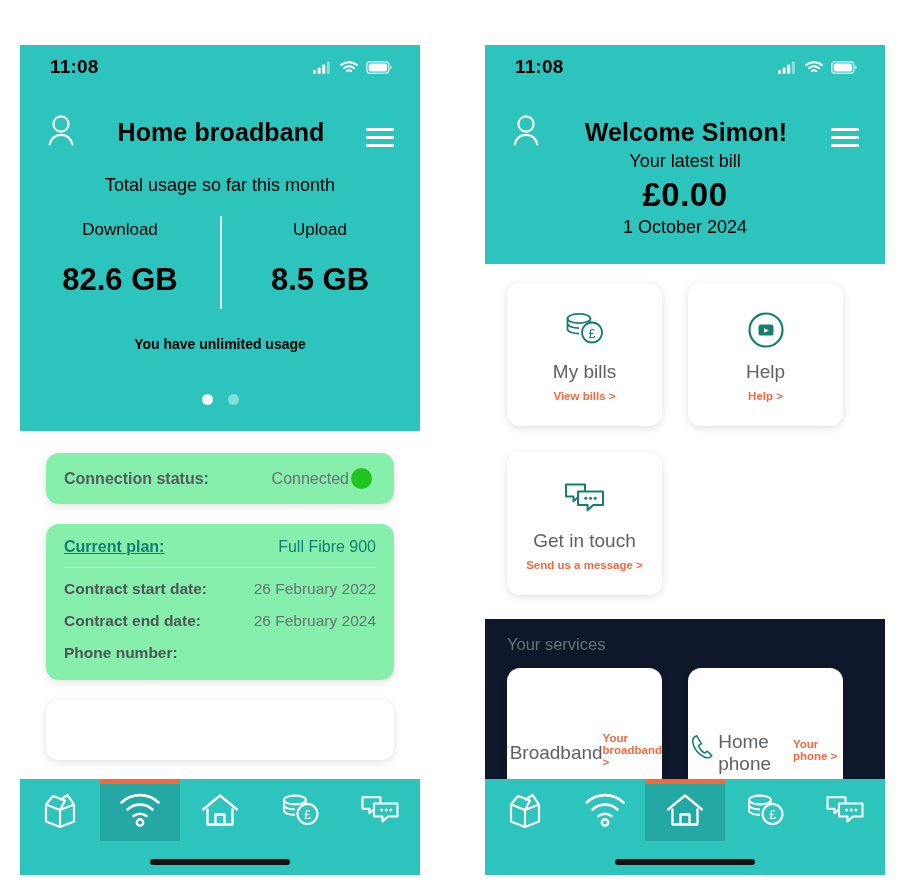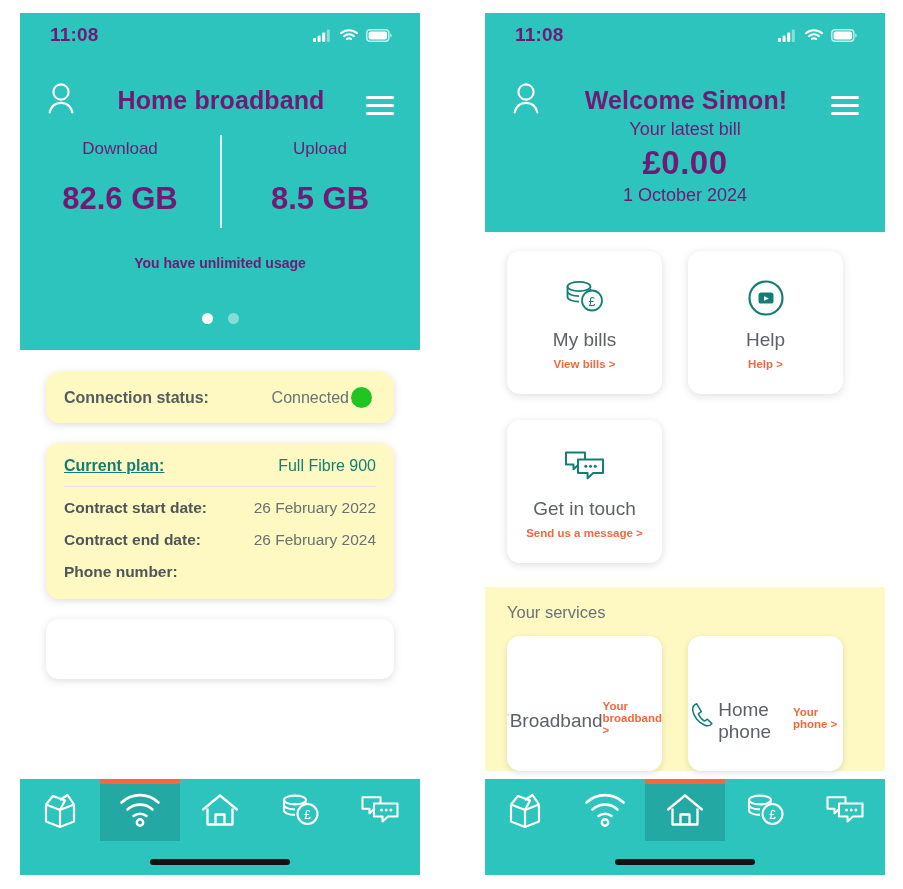--- a/index.html
+++ b/index.html
@@ -17,23 +17,24 @@
     width: 400px; height: 862px;
     background: #ffffff;
     overflow: hidden;
   }
   #phone-left  { left: 20px;  top: 13px; }
   #phone-right { left: 485px; top: 13px; }
 
   
   .hero {
     background: #2cc4bd;
-    color: #701a75;
+    color: #000000;
     width: 100%;
     position: relative;
+    margin-top: 32px;
   }
   .statusbar {
     height: 44px;
     display: flex; align-items: center; justify-content: space-between;
     padding: 0 28px 0 30px;
   }
   .clock { font-size: 19px; font-weight: bold; letter-spacing: .2px; }
   .status-icons { display: flex; align-items: center; gap: 8px; }
 
   .navrow {
@@ -61,21 +62,21 @@
     width: 2px; height: 93px; background: rgba(255,255,255,.85);
   }
   .unlimited { text-align: center; font-size: 14px; font-weight: bold; margin-top: 38px; }
   .dots { display: flex; justify-content: center; gap: 15px; margin-top: 42px; }
   .dot { width: 11px; height: 11px; border-radius: 50%; background: rgba(255,255,255,.42); }
   .dot.active { background: #ffffff; }
 
   
   .body-left { padding: 22px 26px 0 26px; background:#fff; }
   .card {
-    background: #fef9c3; border-radius: 13px;
+    background: #86efac; border-radius: 13px;
     box-shadow: 0 2px 8px rgba(0,0,0,.13);
     margin-bottom: 20px;
   }
   .status-card {
     padding: 15px 22px 15px 18px;
     display: flex; align-items: center; justify-content: space-between;
   }
   .status-key { font-size: 16px; font-weight: bold; color: #555b5f; }
   .status-right { display: flex; align-items: center; gap: 2px; }
   .status-val { font-size: 16px; color: #6b7175; }
@@ -112,21 +113,21 @@
     background: #ffffff; border-radius: 13px;
     box-shadow: 0 2px 8px rgba(0,0,0,.13);
     display: flex; flex-direction: column; align-items: center; justify-content: center;
   }
   .tile-icon { height: 46px; display:flex; align-items:center; justify-content:center; }
   .tile-title { font-size: 19px; color: #5c6266; margin-top: 8px; }
   .tile-link { font-size: 11.5px; color: #f4683c; font-weight: bold; margin-top: 7px; }
 
   
   .services {
-    background: #fef9c3; margin-top: 24px; padding: 16px 6px 0 22px; flex: 1;
+    background: #0f172a; margin-top: 24px; padding: 16px 6px 0 22px; flex: 1;
   }
   .services-title { font-size: 16.5px; color: #6b7175; margin-bottom: 14px; }
   .services-row { display: flex; gap: 26px; }
   .svc-tile {
     width: 155px; height: 135px;
     background: #ffffff; border-radius: 13px;
     box-shadow: 0 2px 6px rgba(0,0,0,.12);
     display: flex; flex-direction: row; align-items: center; padding-top: 22px;
   }
   .svc-title { font-size: 19px; color: #5c6266; margin-top: 12px; }
@@ -190,20 +191,21 @@
           <path d="M3.6 31.5c1.6-6.3 6.2-9.6 11.4-9.6s9.8 3.3 11.4 9.6" fill="none" stroke="#fff" stroke-width="2.1" stroke-linecap="round"></path>
         </svg>
         <div class="nav-title">Home broadband</div>
         <div class="hamburger">
           <span></span>
             <span></span>
             <span></span>
         </div>
       </div>
 
+      <div class="usage-caption">Total usage so far this month</div>
 
       <div class="usage-split">
         <div class="usage-col">
           <div class="usage-label">Download</div>
           <div class="usage-value">82.6 GB</div>
         </div>
         <div class="usage-divider"></div>
         <div class="usage-col">
           <div class="usage-label">Upload</div>
           <div class="usage-value">8.5 GB</div>

